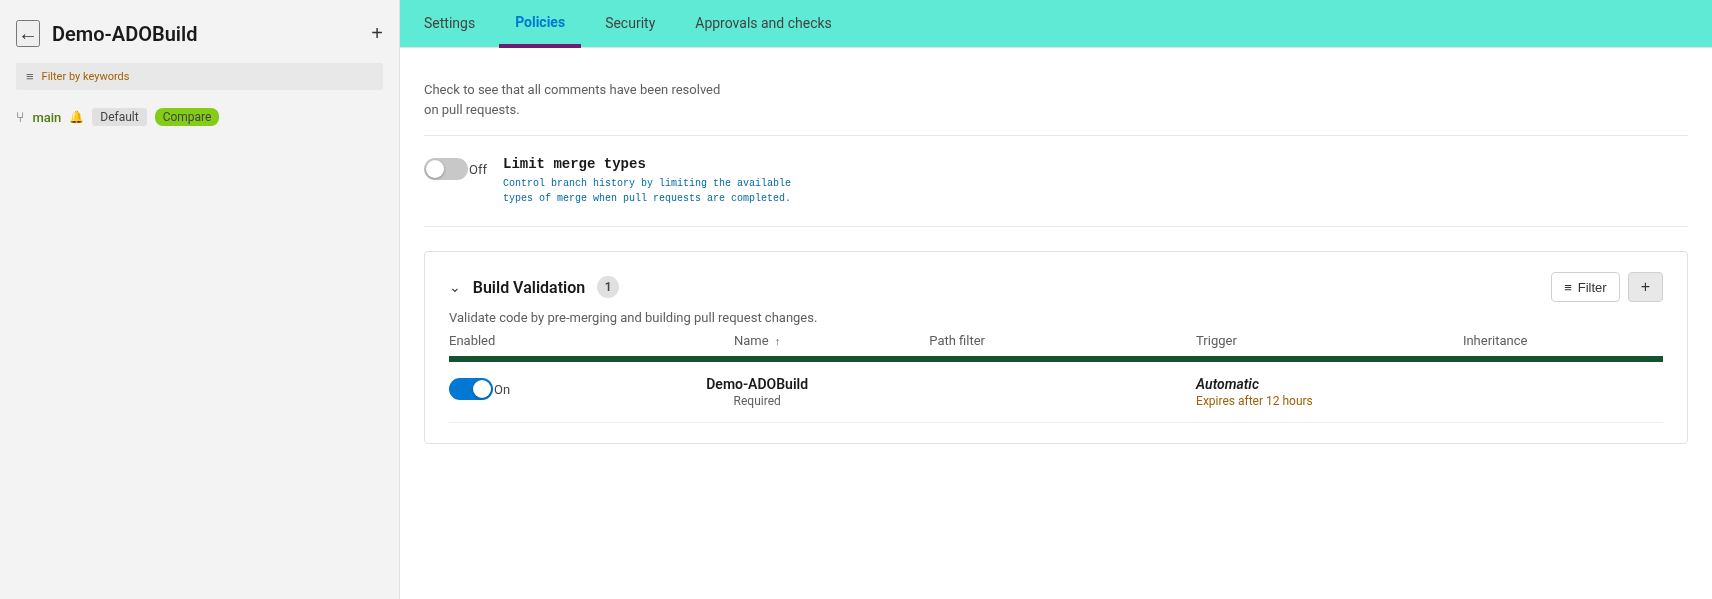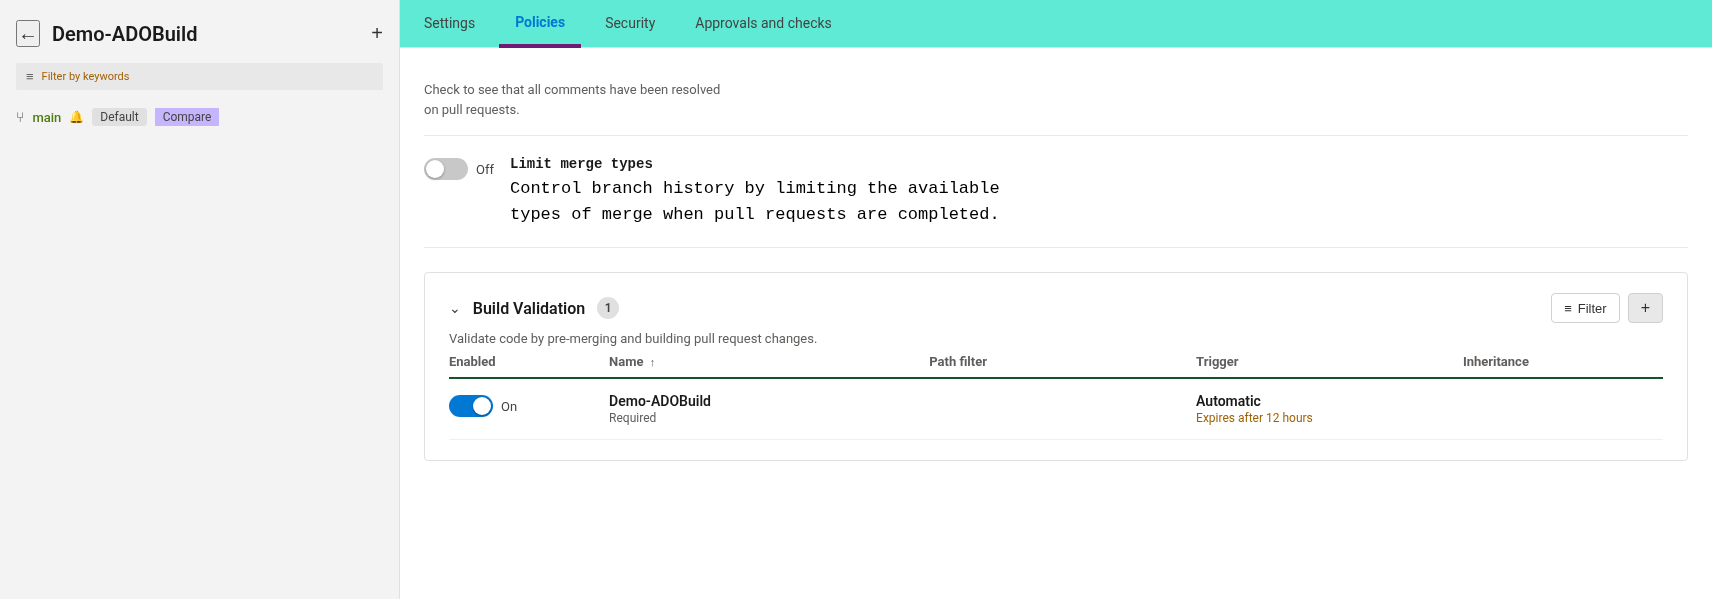--- a/index.html
+++ b/index.html
@@ -81,22 +81,22 @@
       font-weight: 500;
     }
     .branch-tag {
       background: #e0e0e0;
       border-radius: 3px;
       padding: 2px 8px;
       font-size: 12px;
       color: #444;
     }
     .branch-compare {
-      background: #c4b5fd;
-      border-radius: 1px;
+      background: #84cc16;
+      border-radius: 8px;
       padding: 2px 8px;
       font-size: 12px;
       color: #444;
     }
 
     
     .main {
       flex: 1;
       background: #fff;
       overflow-y: auto;
@@ -158,30 +158,30 @@
       flex: 1;
       font-family: Liberation Mono, monospace;
     }
     .toggle-title {
       font-size: 14px;
       font-weight: 600;
       color: #1a1a1a;
       margin-bottom: 4px;
     }
     .toggle-desc {
-      font-size: 17px;
-      color: #000000;
+      font-size: 10px;
+      color: #0369a1;
       line-height: 1.5;
     }
 
     
     .toggle-switch {
       display: flex;
       align-items: center;
-      gap: 8px;
+      gap: 1px;
       flex-shrink: 0;
       margin-top: 2px;
     }
     .switch {
       width: 44px;
       height: 22px;
       border-radius: 11px;
       background: #c8c8c8;
       position: relative;
       cursor: pointer;
@@ -278,52 +278,54 @@
     }
 
     
     .table {
       width: 100%;
       border-collapse: collapse;
     }
     .table th {
       text-align: left;
       font-size: 13px;
-      font-weight: 700;
+      font-weight: 400;
       color: #605e5c;
       padding: 8px 0;
-      border-bottom: 2px solid #14532d;
+      border-bottom: 6px solid #14532d;
     }
     .table td {
       padding: 14px 0;
       font-size: 13px;
       border-bottom: 1px solid #f0f0f0;
       vertical-align: top;
     }
     .table th.name-col, .table td.name-col {
       padding-right: 24px;
+      text-align: center;
     }
     .sort-arrow {
       font-size: 11px;
       margin-left: 3px;
     }
     .build-name {
       font-weight: 600;
       color: #1a1a1a;
       font-size: 14px;
     }
     .build-sub {
       color: #605e5c;
       font-size: 12px;
       margin-top: 2px;
     }
     .trigger-name {
       font-weight: 600;
       color: #1a1a1a;
       font-size: 14px;
+      font-style: italic;
     }
     .trigger-sub {
       color: #a16207;
       font-size: 12px;
       margin-top: 2px;
     }
     .col-enabled { width: 120px; }
     .col-name { width: 240px; }
     .col-path { width: 200px; }
     .col-trigger { width: 200px; }

